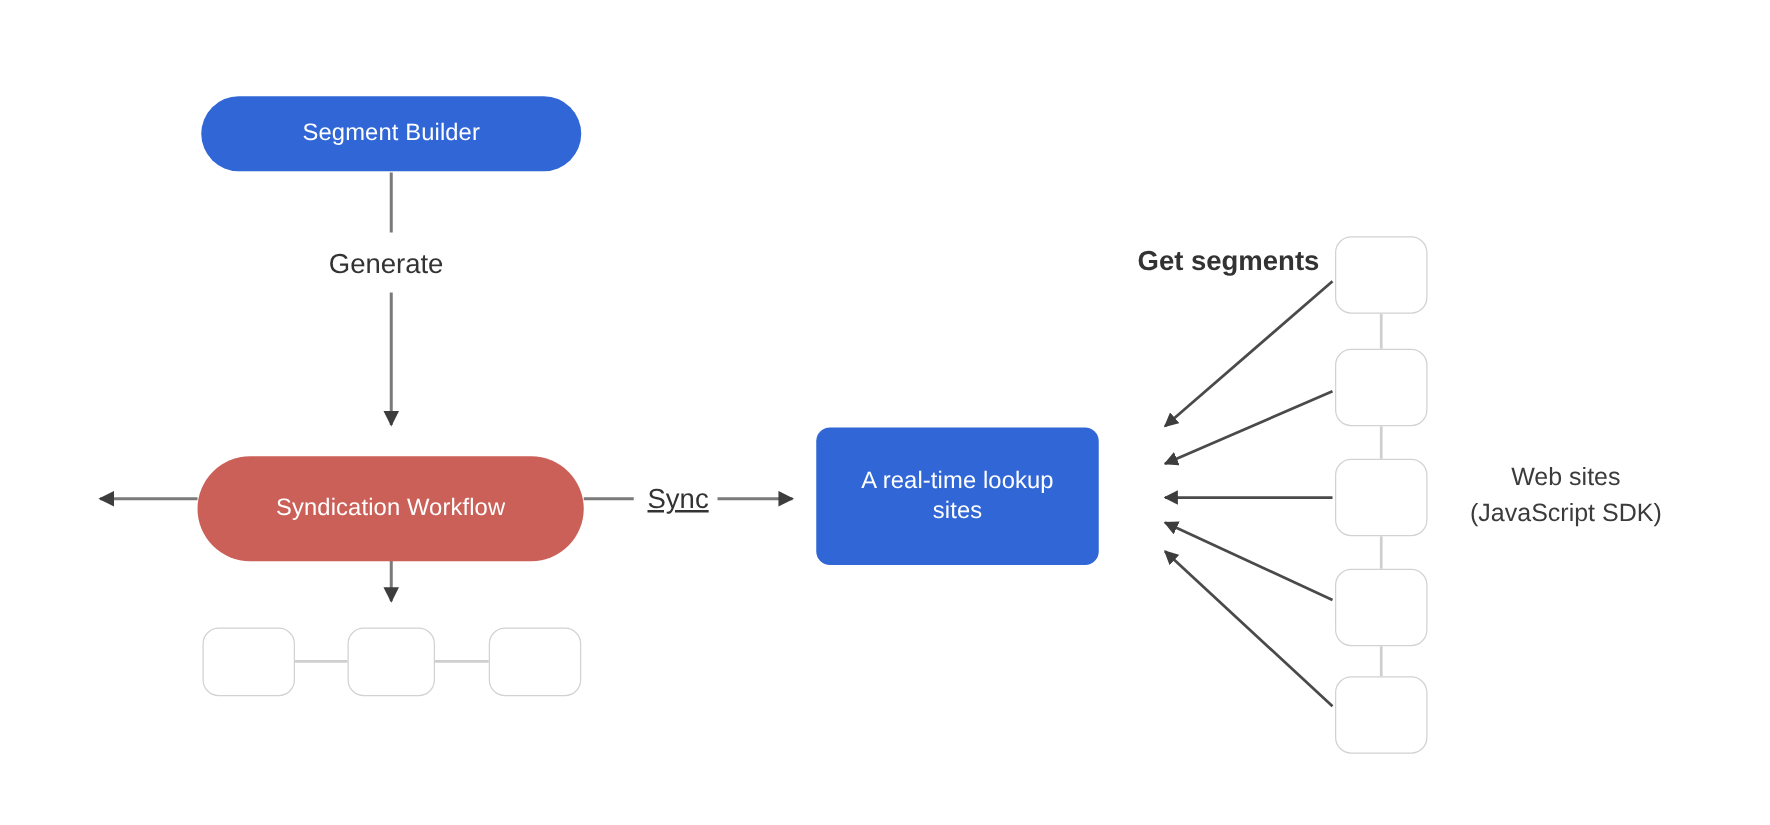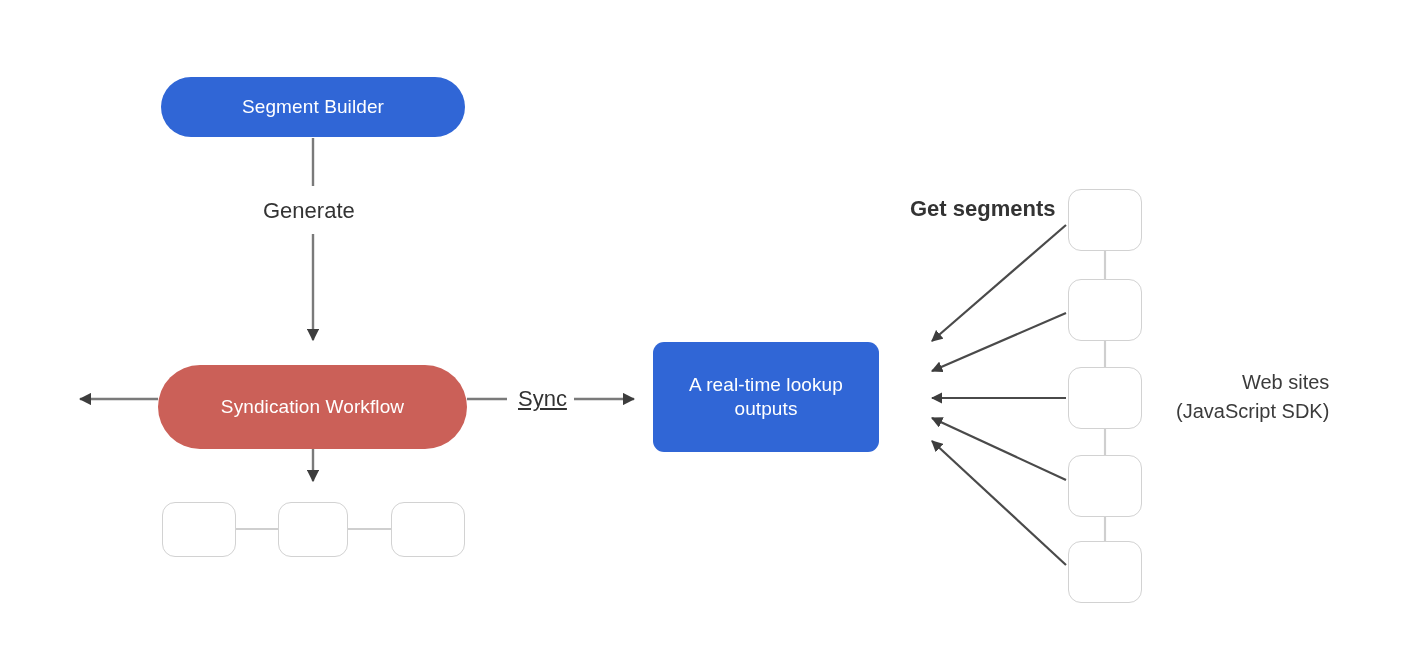--- a/index.html
+++ b/index.html
@@ -64,21 +64,21 @@
     white-space: nowrap;
   }
   .caption {
     position: absolute;
     color: #3b3b3b;
     font-size: 20px;
     line-height: 29px;
     white-space: nowrap;
   }
   .caption-center { text-align: center; }
-  .caption-left   { text-align: right; }
+  .caption-left   { text-align: center; }
 </style>
 </head>
 <body>
 
 <div id="canvas">
 
   <svg id="wires" viewBox="0 0 1416 660" width="1416" height="660" aria-hidden="true">
     <defs>
       <marker id="arrow" viewBox="0 0 10 10" refX="9" refY="5" markerWidth="5.2" markerHeight="5.2" orient="auto-start-reverse">
         <path d="M 0 0 L 10 5 L 0 10 z" fill="#3d3d3d"></path>
@@ -114,21 +114,21 @@
 
   <div class="node node-pill node-blue" style="left:161px; top:48px; width:304px; height:60px;">
     <span>Segment Builder</span>
   </div>
 
   <div class="node node-pill node-red" style="left:158px; top:336px; width:309px; height:84px;">
     <span>Syndication Workflow</span>
   </div>
 
   <div class="node node-rect node-blue" style="left:653px; top:313px; width:226px; height:110px; padding:0 16px;">
-    <span>A real-time lookup outputs</span>
+    <span>A real-time lookup sites</span>
   </div>
 
   <div class="edge-label" style="left:263px; top:170px;">
     <span>Generate</span>
   </div>
 
   <div class="edge-label" style="left:518px; top:358px;text-decoration:underline;">
     <span>Sync</span>
   </div>
 

